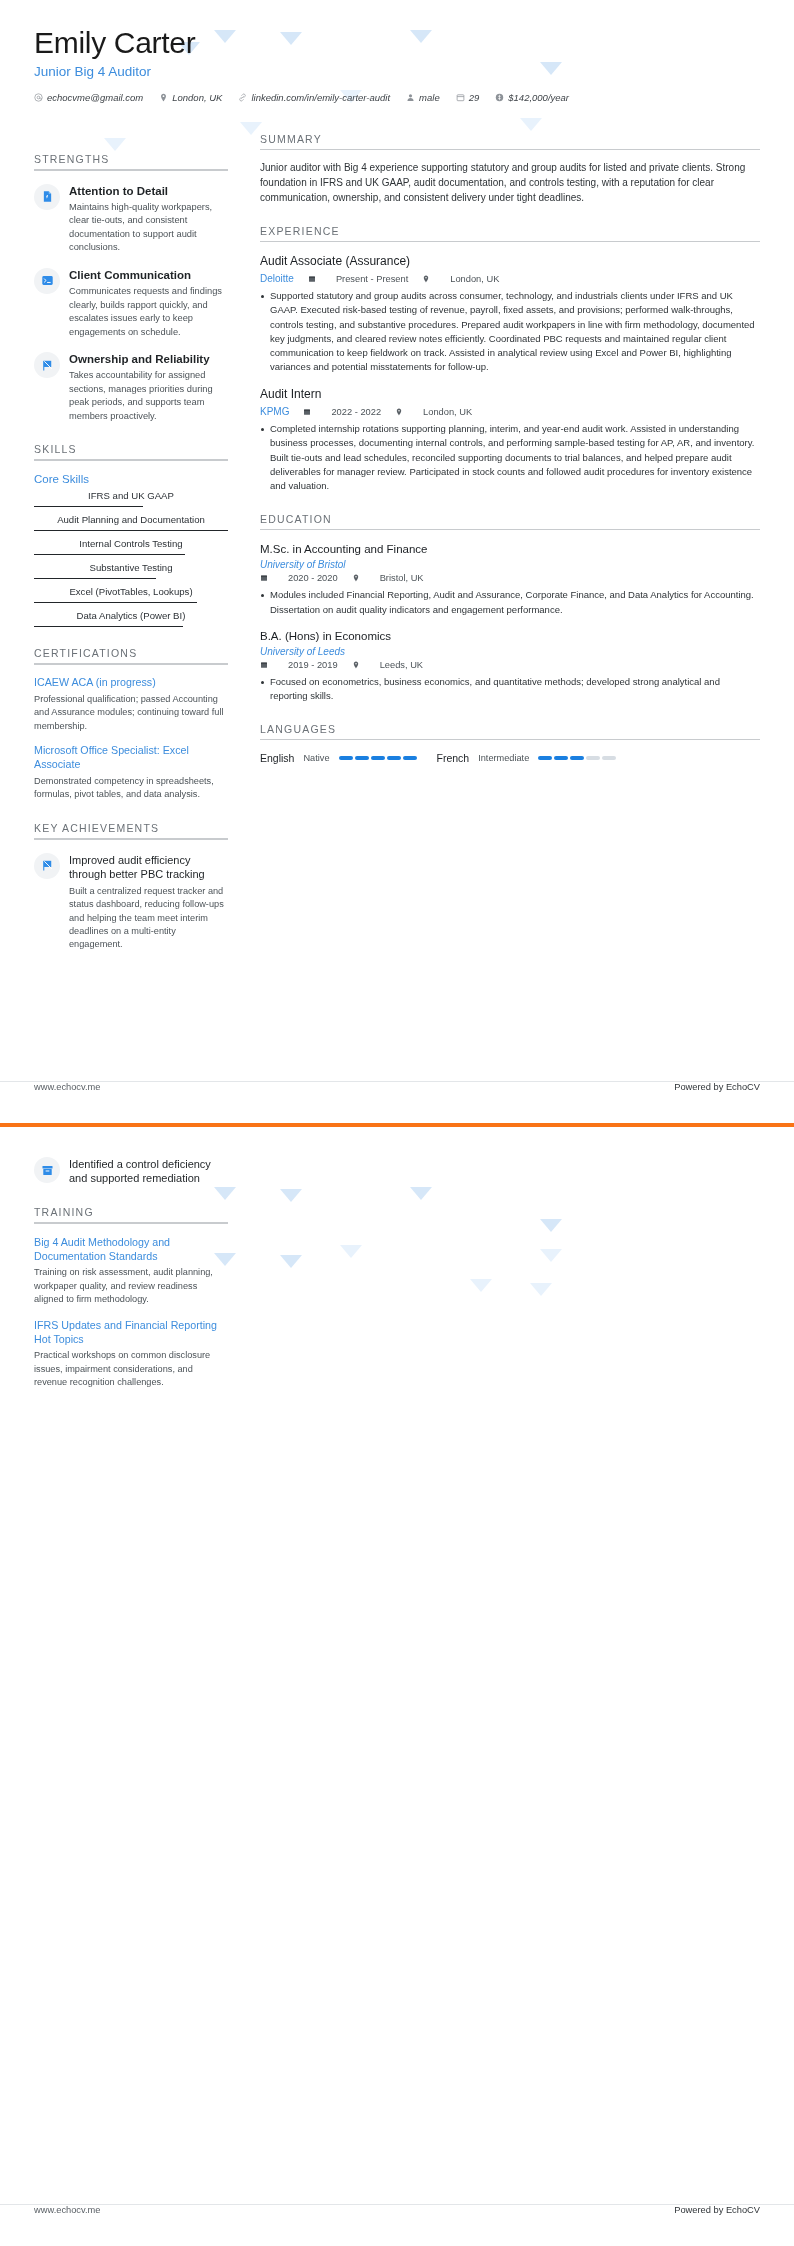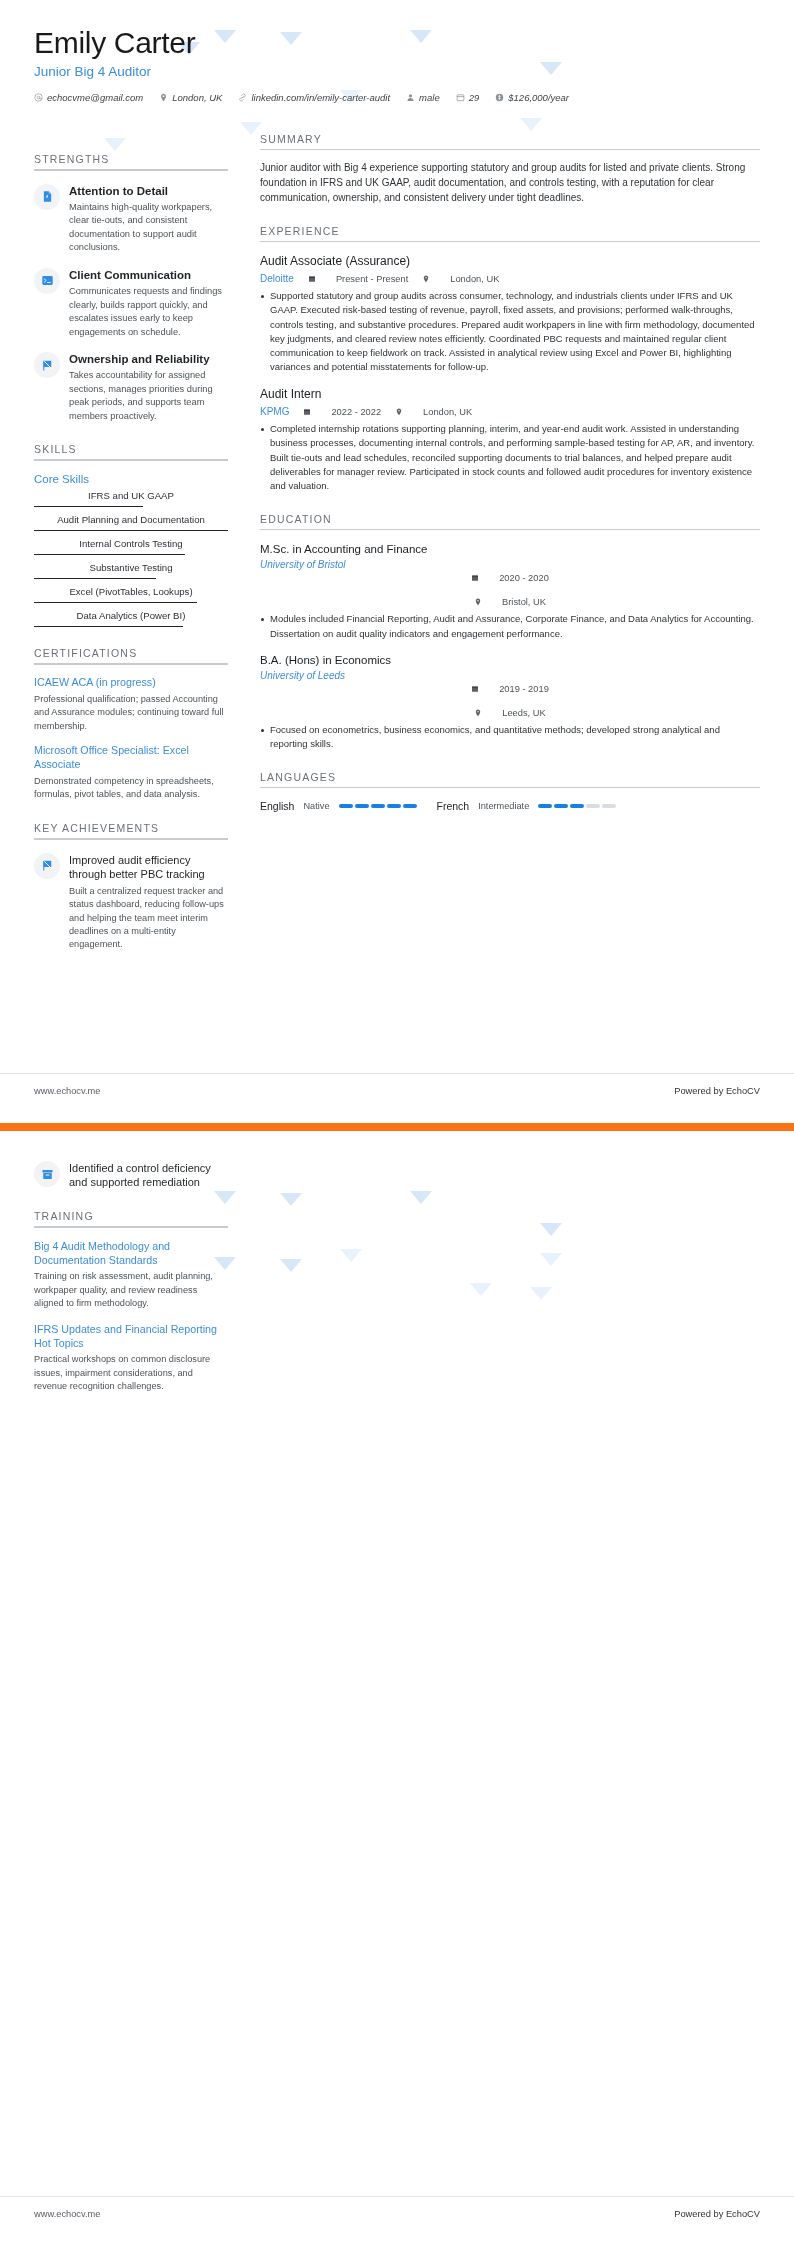--- a/index.html
+++ b/index.html
@@ -9,21 +9,21 @@
     font-family: "Liberation Sans", sans-serif;
     -webkit-font-smoothing: antialiased;
   }
   .page {
     position: relative;
     width: 794px;
     height: 1123px;
     background: #ffffff;
     overflow: hidden;
   }
-  .page + .page { margin-top: 0; border-top: 8px solid #f97316; }
+  .page + .page { margin-top: 0; border-top: 4px solid #f97316; }
 
   
   .tri {
     position: absolute;
     width: 0; height: 0;
     border-left: 11px solid transparent;
     border-right: 11px solid transparent;
     border-top: 13px solid #cfe3f7;
     opacity: .85;
     pointer-events: none;
@@ -149,39 +149,39 @@
   .bullets li:before {
     content: "";
     position: absolute; left: 1px; top: 6px;
     width: 3px; height: 3px; border-radius: 50%; background: #2f3438;
   }
   .edu { margin-top: 12px; }
   .edu-degree { font-size: 11.5px; color: #1b1f23; line-height: 1.3; }
   .edu-school { font-size: 10px; color: #3d8ddd; margin-top: 2px; font-style: italic; }
   .edu-meta {
     display: flex; align-items: center; gap: 14px;
-    margin-top: 3px; font-size: 9.3px; color: #4c5358; flex-direction: column;
+    margin-top: 3px; font-size: 9.3px; color: #4c5358;
   }
 
   
   .langs { display: flex; align-items: center; gap: 8px; margin-top: 12px; flex-wrap: wrap; }
   .lang { display: flex; align-items: center; gap: 9px; }
   .lang-name { font-size: 10.5px; color: #22262a; }
   .lang-level { font-size: 9.2px; color: #4c5358; }
   .lang-meter { display: flex; gap: 2px; align-items: center; }
   .dot { width: 14px; height: 4px; background: #1a7fe0; border-radius: 2px; }
   .dot.off { background: #d7dde3; }
 
   
   .footer {
     position: absolute;
-    left: 0; right: 0; bottom: 16px;
-    height: 34px;
+    left: 0; right: 0; bottom: 0;
+    height: 42px;
     border-top: 1px solid #e3e6e9;
-    display: flex; align-items: center; justify-content: space-between;
+    display: flex; justify-content: space-between;
     padding: 0 34px;
     font-size: 9.3px;
     color: #5a6066;
     background: #fff;
     z-index: 4;
   }
   .footer .brand { color: #2f3438; }
 </style>
 </head>
 <body>
@@ -241,21 +241,21 @@
           <path d="M2 6.4h12" stroke="#8d9298" stroke-width="1.3"></path>
         </svg>
         <span>29</span>
       </span>
 
       <span class="contact">
         <svg width="9" height="9" viewBox="0 0 16 16">
           <circle cx="8" cy="8" r="6.6" fill="#8d9298"></circle>
           <path d="M8 4v8M6.3 5.9h3.1M6.3 9.9h3.1" stroke="#fff" stroke-width="1.2" stroke-linecap="round"></path>
         </svg>
-        <span>$126,000/year</span>
+        <span>$142,000/year</span>
       </span>
 
     </div>
   </div>
 
   <div class="content">
 
     <div class="col-left">
 
       <div class="sec">

